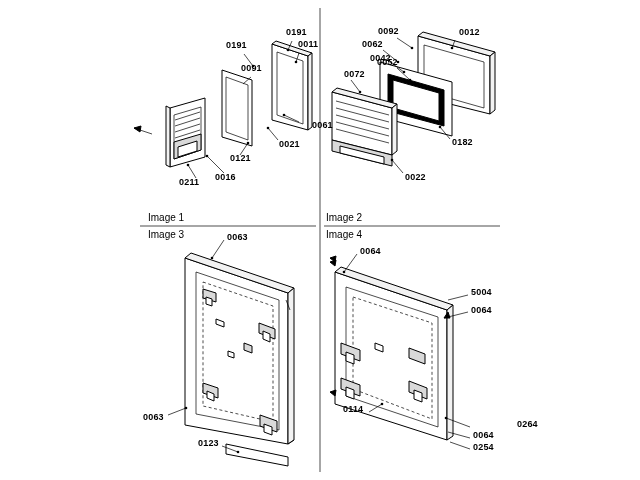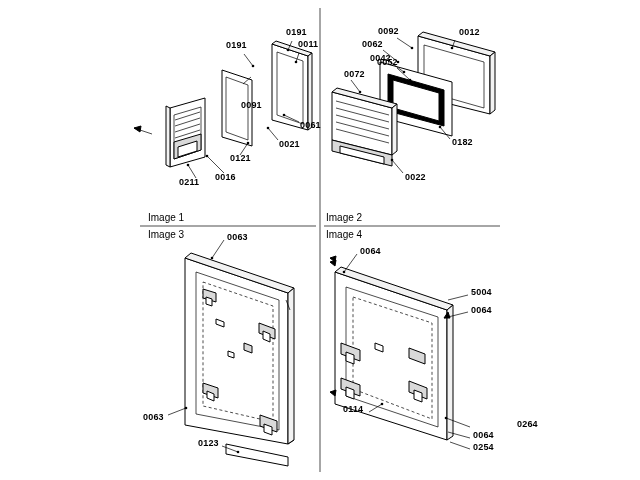--- a/index.html
+++ b/index.html
@@ -235,22 +235,22 @@
       <path class="fill-dk" d="M330 262 L336 260 L335 266 Z"></path>
       <path class="fill-dk" d="M330 392 L336 390 L335 396 Z"></path>
       <path class="fill-dk" d="M444 318 L448 312 L450 318 Z"></path>
     </g>
   </svg>
 
   <div>
     <div class="label" style="left:286px; top:27px;">0191</div>
     <div class="label" style="left:298px; top:39px;">0011</div>
     <div class="label" style="left:226px; top:40px;">0191</div>
-    <div class="label" style="left:241px; top:63px;margin-top:37px;">0091</div>
-    <div class="label" style="left:300px; top:120px;">0061</div>
+    <div class="label" style="left:241px; top:63px;">0091</div>
+    <div class="label" style="left:312px; top:120px;">0061</div>
     <div class="label" style="left:279px; top:139px;">0021</div>
     <div class="label" style="left:230px; top:153px;">0121</div>
     <div class="label" style="left:215px; top:172px;">0016</div>
     <div class="label" style="left:179px; top:177px;">0211</div>
   </div>
 
   <div>
     <div class="label" style="left:378px; top:26px;">0092</div>
     <div class="label" style="left:459px; top:27px;">0012</div>
     <div class="label" style="left:362px; top:39px;">0062</div>

